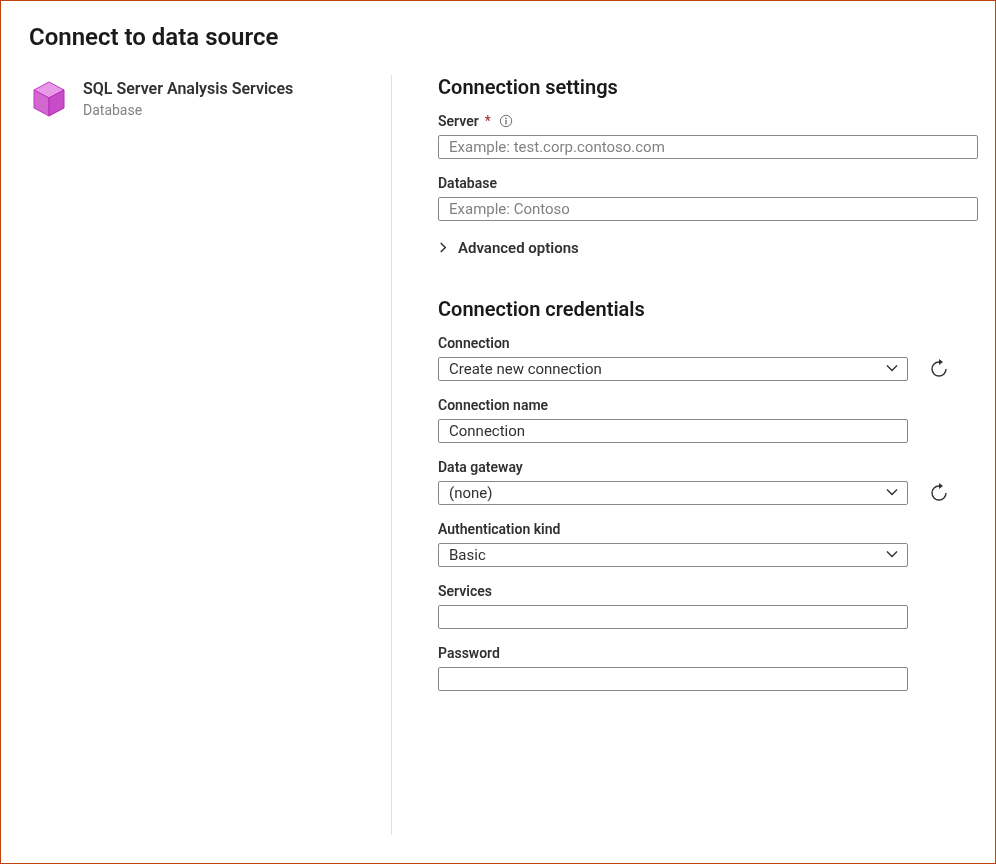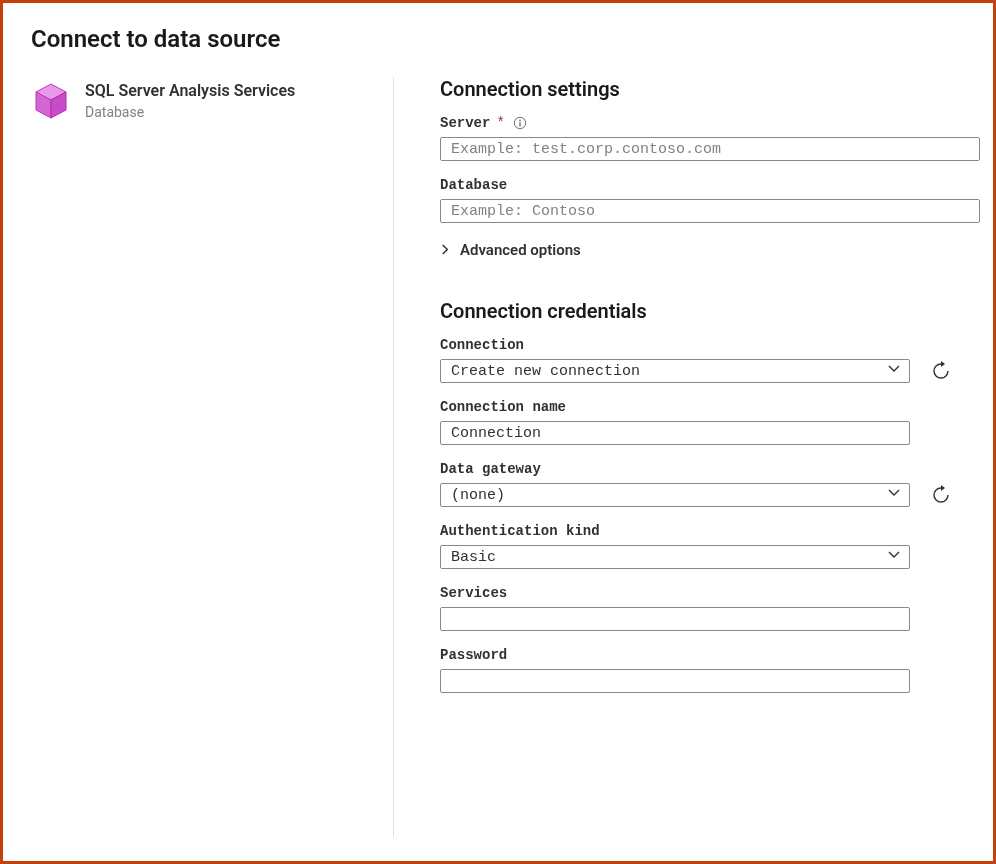--- a/index.html
+++ b/index.html
@@ -5,21 +5,21 @@
   * { box-sizing: border-box; }
   html, body {
     margin: 0; padding: 0;
     font-family: "Segoe UI", -apple-system, BlinkMacSystemFont, Roboto, Arial, sans-serif;
     color: #323130;
     background: #fff;
   }
   .page {
     width: 996px;
     height: 864px;
-    border: 3px solid #c2410c;
+    border: 1px solid #c2410c;
     padding: 0;
   }
   .page-title {
     font-size: 24px;
     font-weight: 600;
     padding: 22px 28px 24px 28px;
     color: #1b1a19;
   }
   .body {
     display: flex;
@@ -47,21 +47,21 @@
   .cube-icon { width: 40px; height: 40px; flex-shrink: 0; }
   .src-title { font-size: 16px; font-weight: 600; color: #323130; line-height: 1.3; }
   .src-sub { font-size: 14px; color: #848281; margin-top: 2px; }
   h2.section {
     font-size: 20px;
     font-weight: 600;
     margin: 0 0 14px 0;
     color: #1b1a19;
   }
   h2.section.second { margin-top: 40px; }
-  .field { margin-bottom: 16px; font-family: Liberation Mono, monospace; }
+  .field { margin-bottom: 16px; }
   .field-label {
     font-size: 14px;
     font-weight: 600;
     color: #323130;
     margin-bottom: 6px;
     display: flex;
     align-items: center;
     gap: 4px;
   }
   .req { color: #a4262c; font-weight: 400; margin-left: 2px; }

